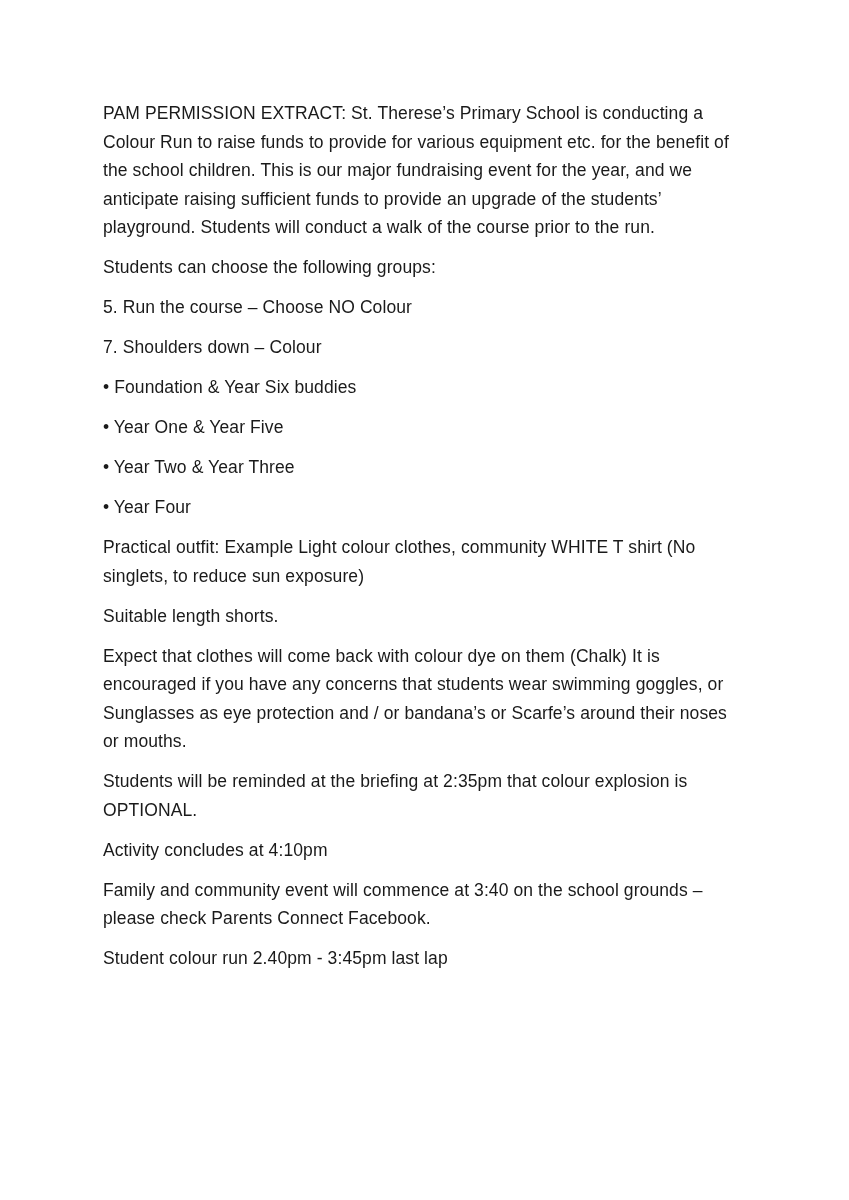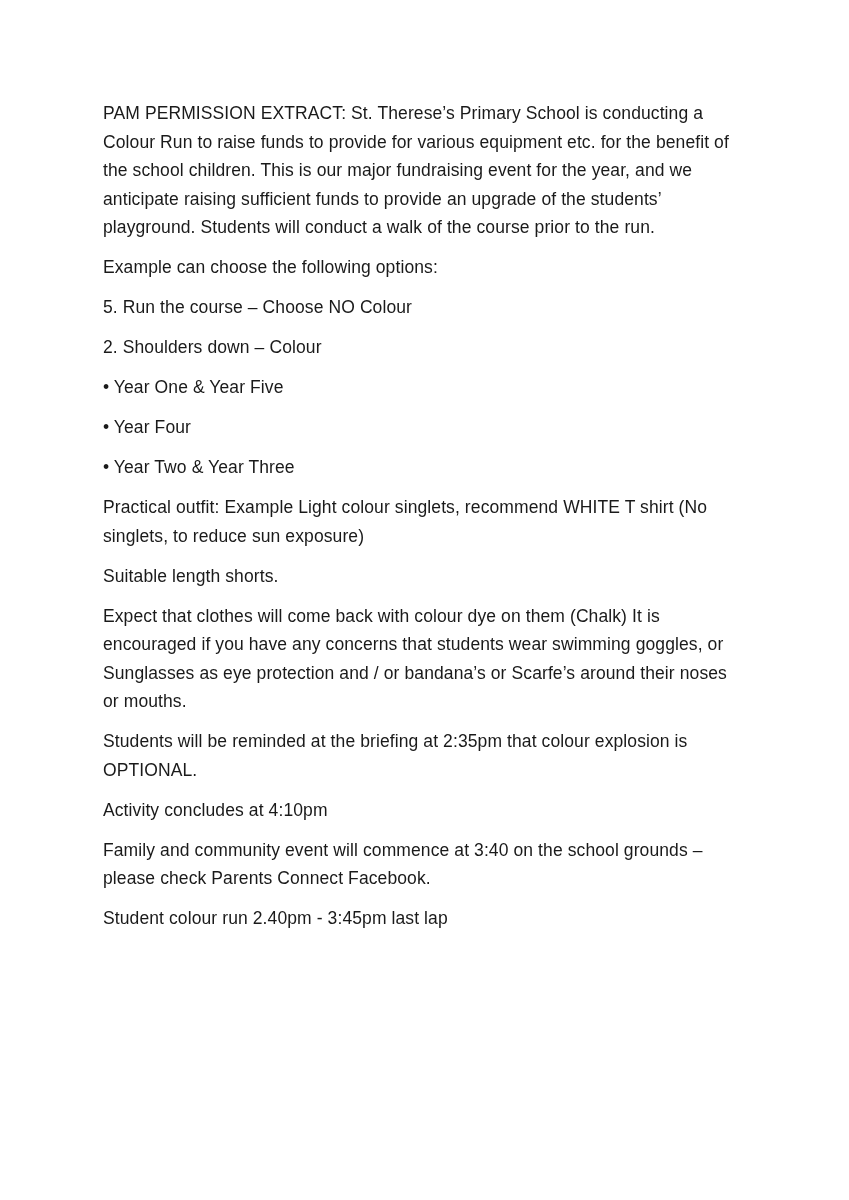--- a/index.html
+++ b/index.html
@@ -32,27 +32,28 @@
     color: #1a1a1a;
     text-align: left;
   }
 </style>
 </head>
 <body>
 
 <div class="page">
   <div class="doc-body">
     <p>PAM PERMISSION EXTRACT: St. Therese’s Primary School is conducting a Colour Run to raise funds to provide for various equipment etc. for the benefit of the school children. This is our major fundraising event for the year, and we anticipate raising sufficient funds to provide an upgrade of the students’ playground. Students will conduct a walk of the course prior to the run.</p>
-    <p>Example can choose the following options:</p>
+    <p>Students can choose the following groups:</p>
     <p>5. Run the course – Choose NO Colour</p>
-    <p>2. Shoulders down – Colour</p>
+    <p>7. Shoulders down – Colour</p>
+    <p>• Foundation &amp; Year Six buddies</p>
     <p>• Year One &amp; Year Five</p>
+    <p>• Year Two &amp; Year Three</p>
     <p>• Year Four</p>
-    <p>• Year Two &amp; Year Three</p>
-    <p>Practical outfit: Example Light colour singlets, recommend WHITE T shirt (No singlets, to reduce sun exposure)</p>
+    <p>Practical outfit: Example Light colour clothes, community WHITE T shirt (No singlets, to reduce sun exposure)</p>
     <p>Suitable length shorts.</p>
     <p>Expect that clothes will come back with colour dye on them (Chalk) It is encouraged if you have any concerns that students wear swimming goggles, or Sunglasses as eye protection and / or bandana’s or Scarfe’s around their noses or mouths.</p>
     <p>Students will be reminded at the briefing at 2:35pm that colour explosion is OPTIONAL.</p>
     <p>Activity concludes at 4:10pm</p>
     <p>Family and community event will commence at 3:40 on the school grounds – please check Parents Connect Facebook.</p>
     <p>Student colour run 2.40pm - 3:45pm last lap</p>
   </div>
 </div>
 
 </body></html>

